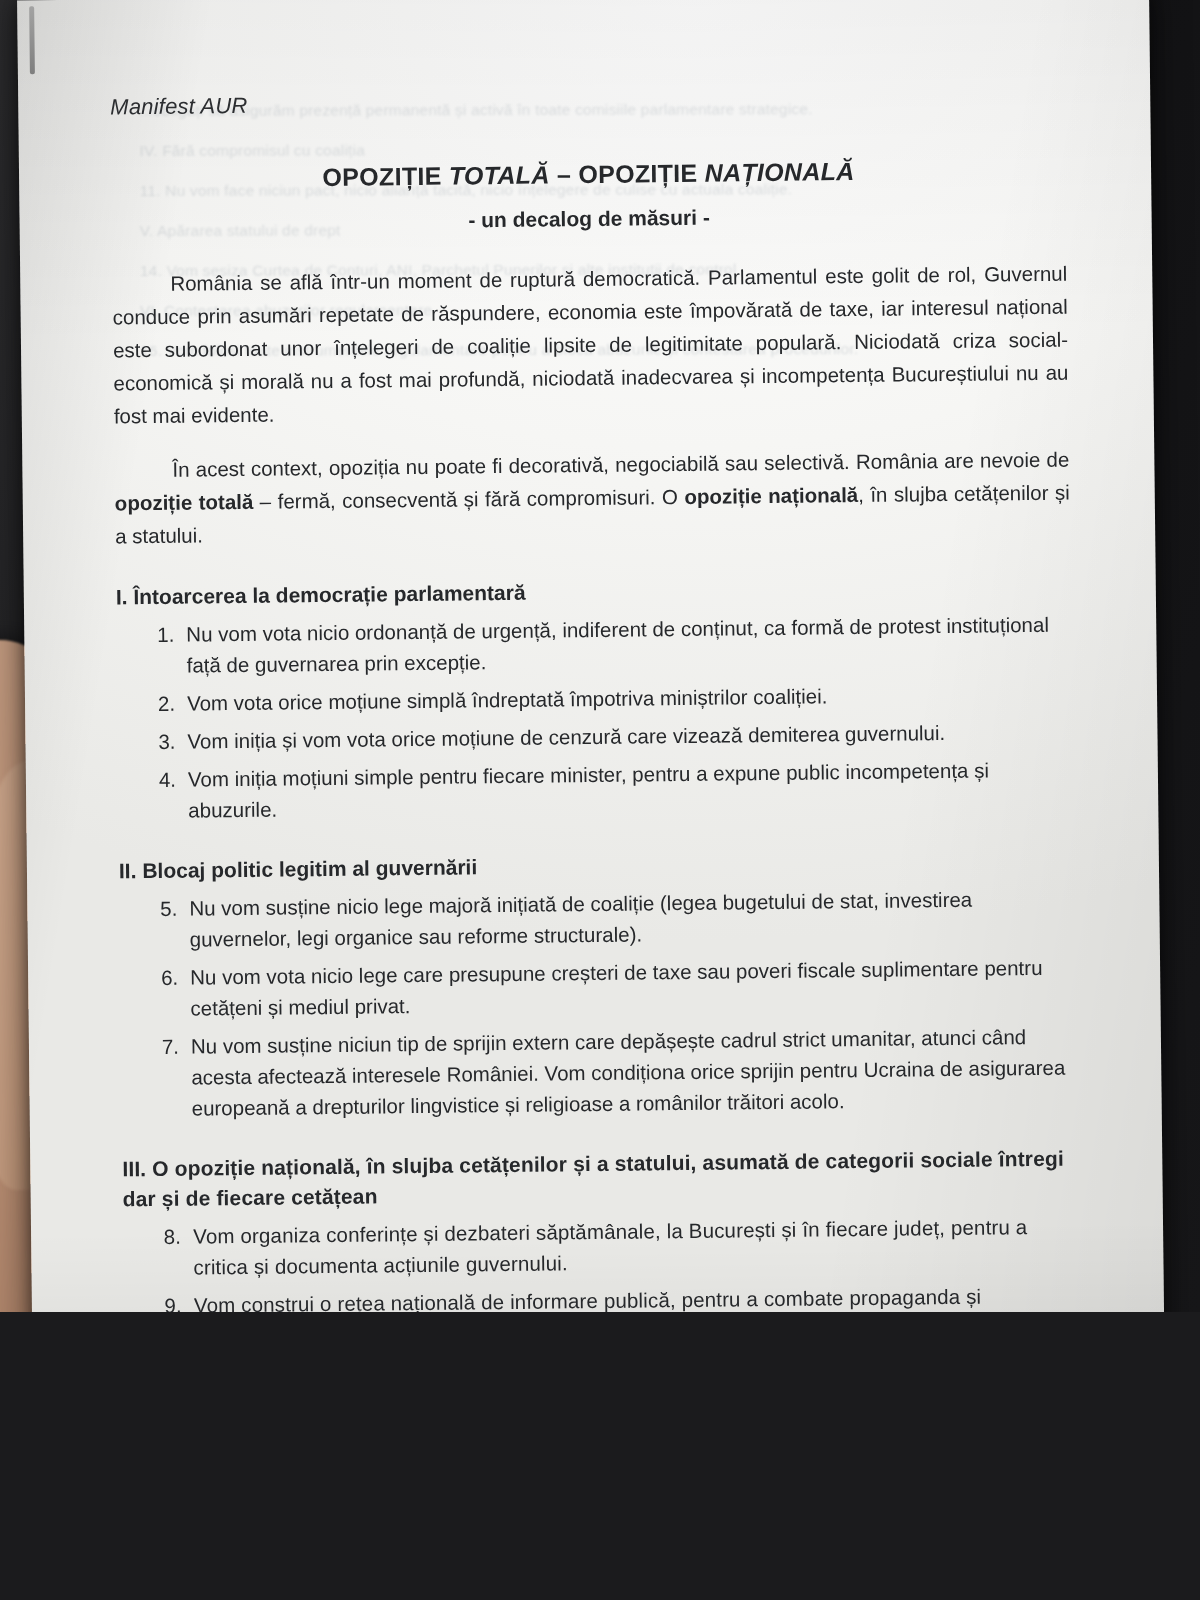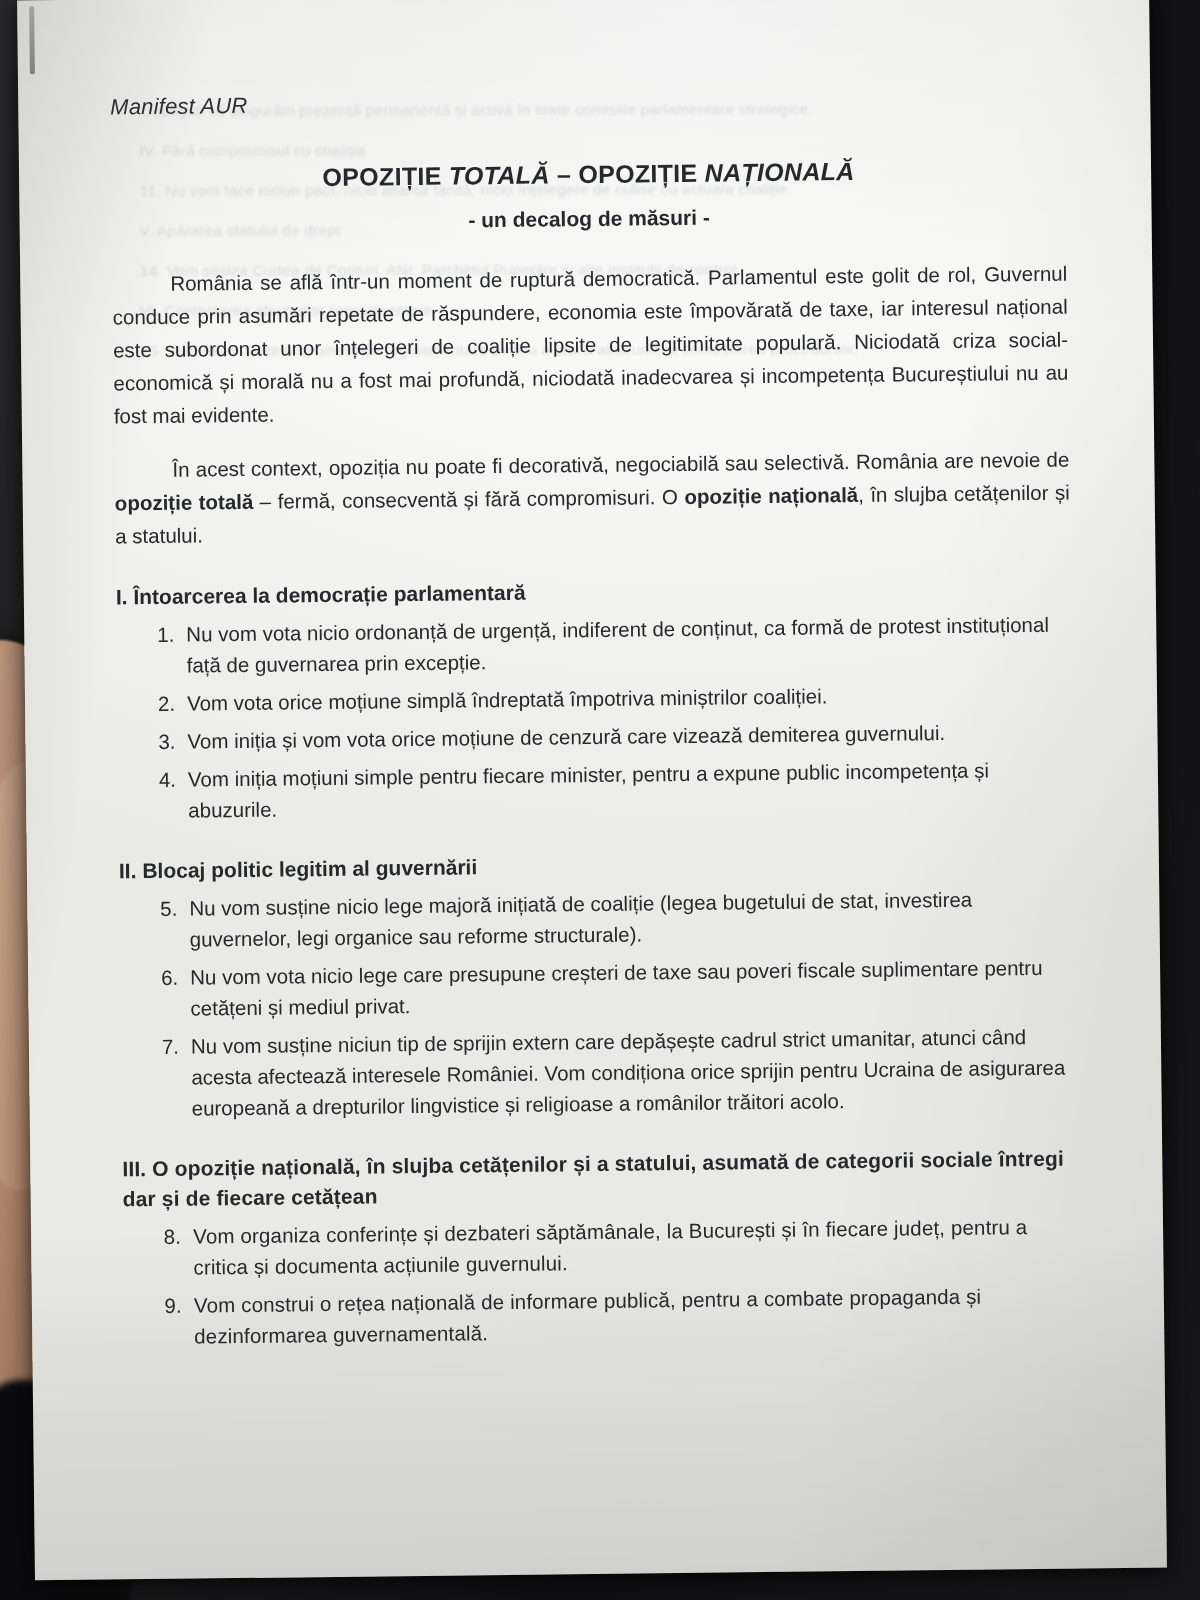--- a/index.html
+++ b/index.html
@@ -11,21 +11,21 @@
     width: 1200px;
     height: 1600px;
     overflow: hidden;
     font-family: "Liberation Sans", sans-serif;
   }
 
   
   .scene {
     position: relative;
     width: 1200px;
-    height: 1600px;
+    height: 1312px;
     background: #e5e5e5;
     overflow: hidden;
   }
 
   
   .backdrop {
     position: absolute;
     inset: 0;
     background:
       linear-gradient(105deg, #2b2b2d 0%, #1a1a1c 28%, #101012 60%, #171719 100%);

